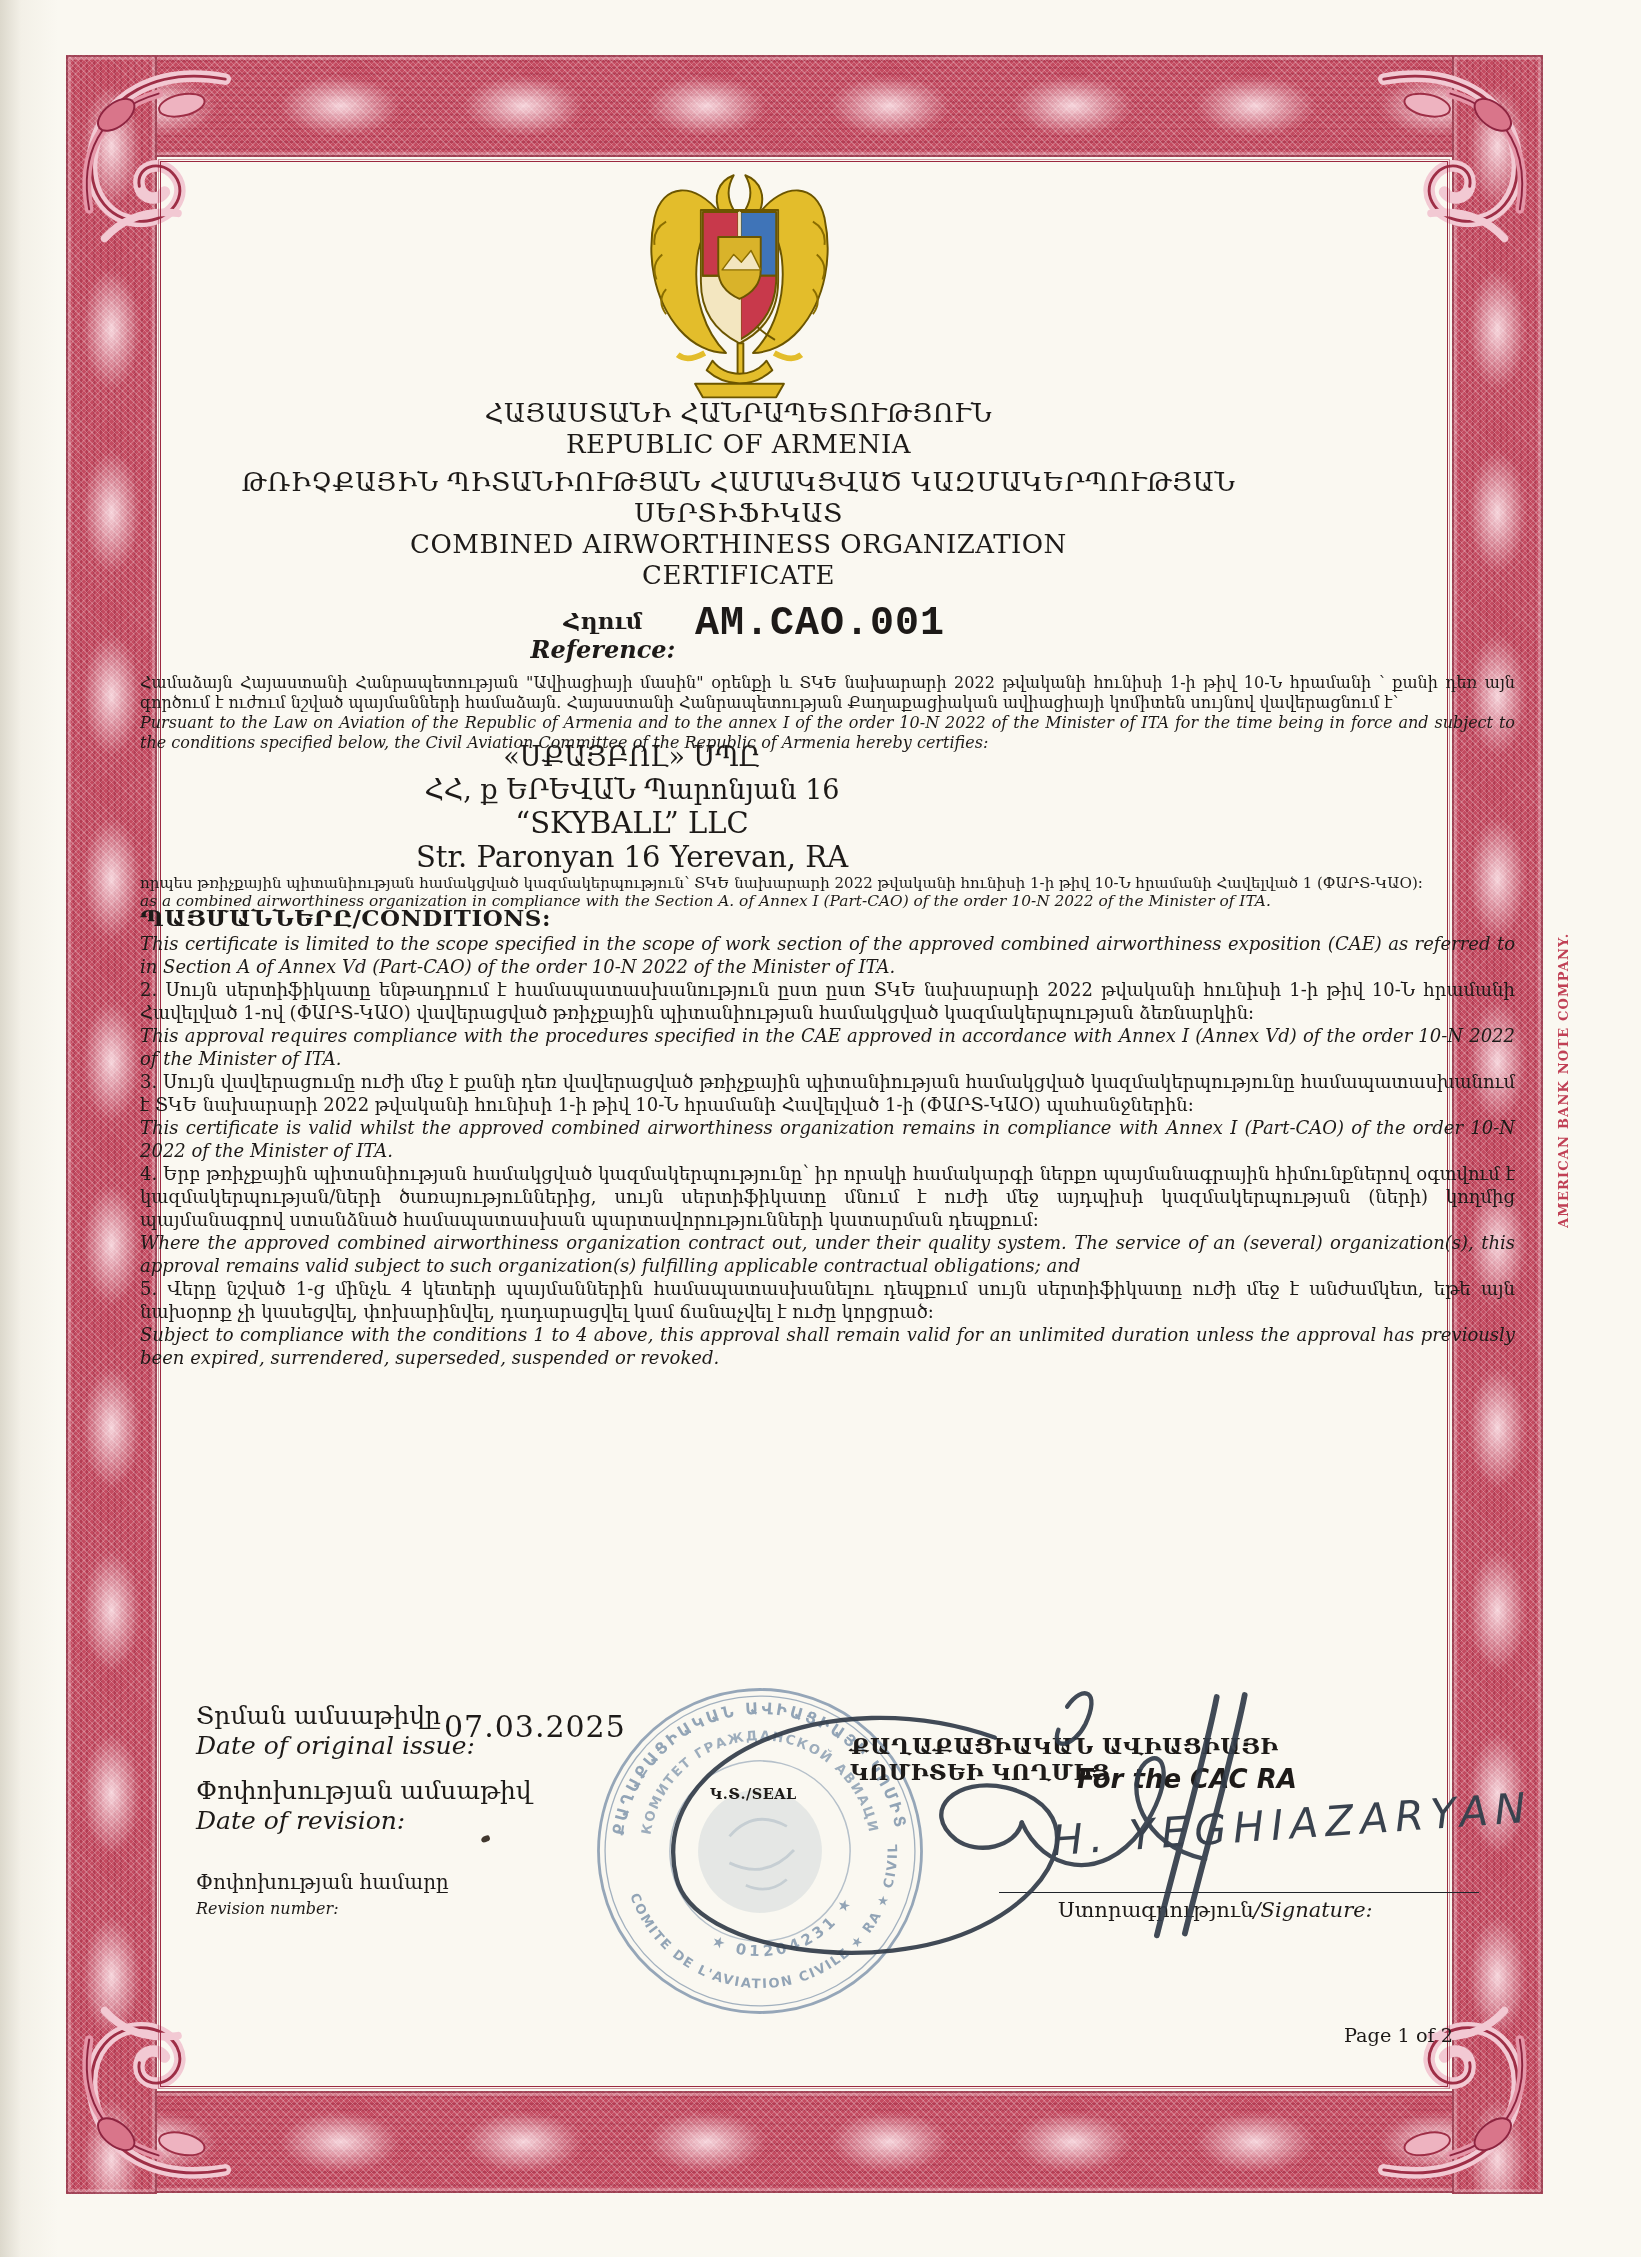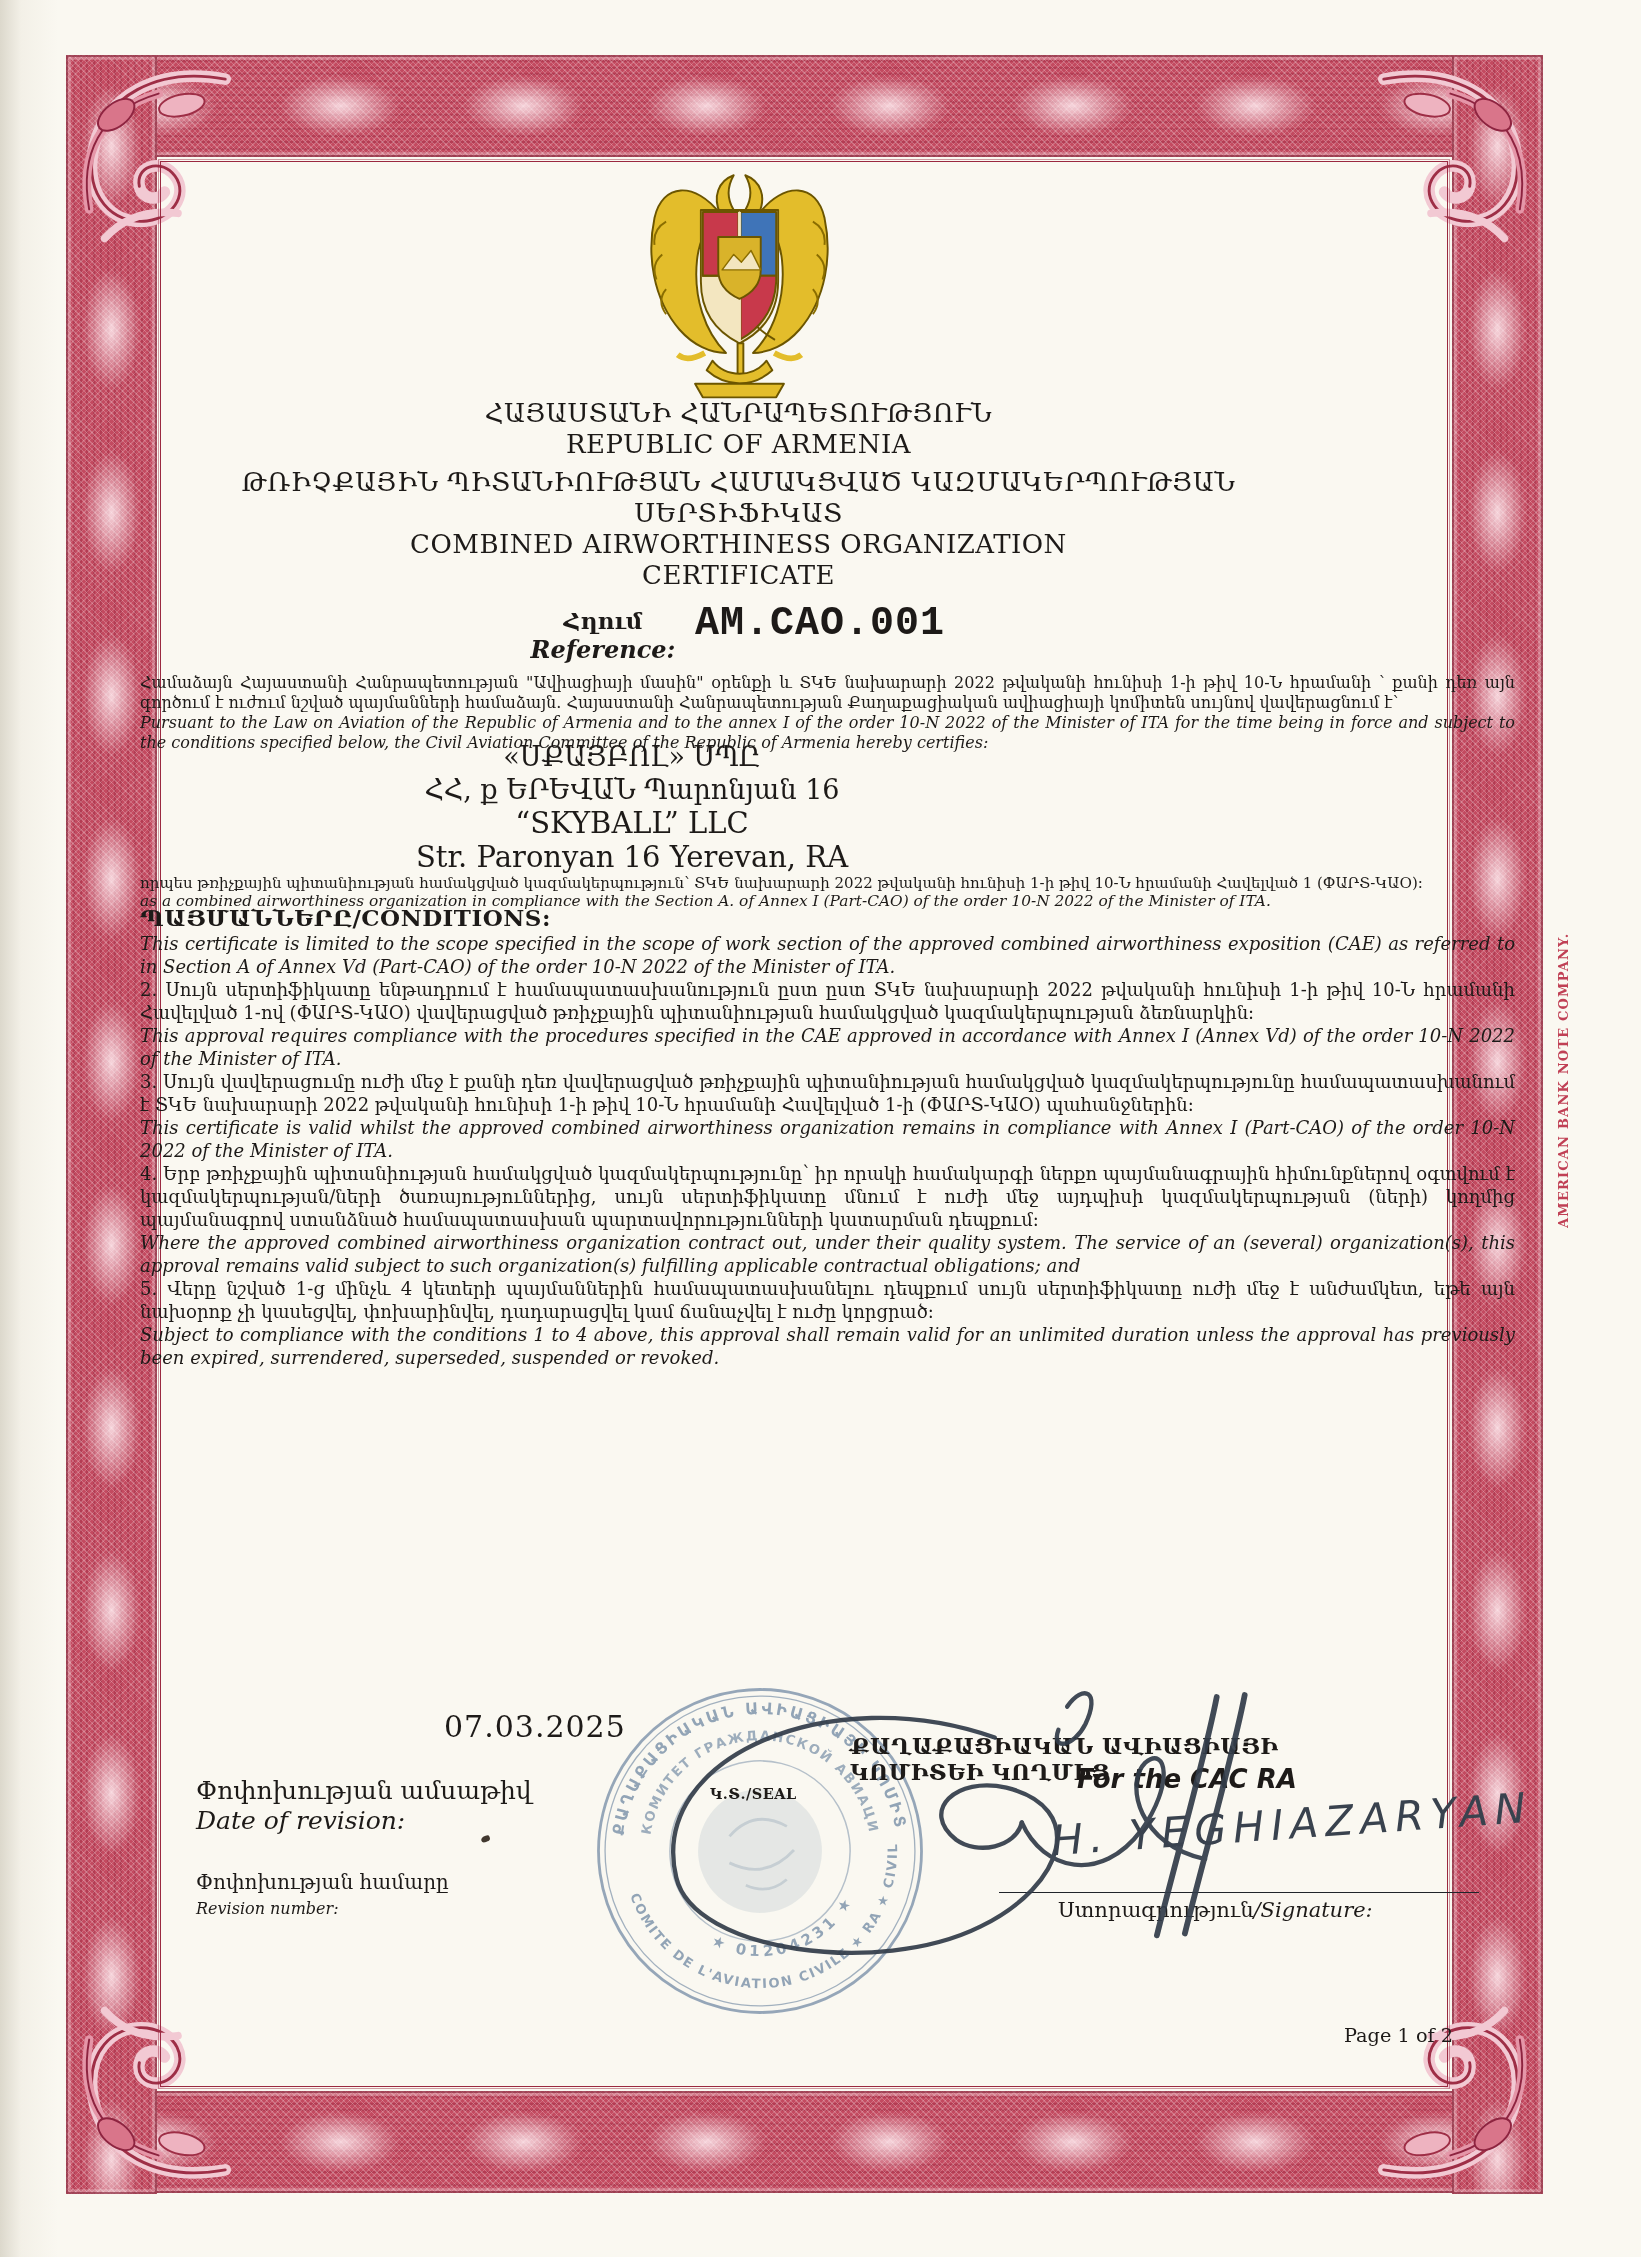--- a/index.html
+++ b/index.html
@@ -205,20 +205,24 @@
     <p class="am">2. Սույն սերտիֆիկատը ենթադրում է համապատասխանություն ըստ ըստ ՏԿԵ նախարարի 2022 թվականի հունիսի 1-ի թիվ 10-Ն հրամանի Հավելված 1-ով (ՓԱՐՏ-ԿԱՕ) վավերացված թռիչքային պիտանիության համակցված կազմակերպության ձեռնարկին:</p>
     <p class="en">This approval requires compliance with the procedures specified in the CAE approved in accordance with Annex I (Annex Vd) of the order 10-N 2022 of the Minister of ITA.</p>
     <p class="am">3.  Սույն վավերացումը ուժի մեջ է քանի դեռ վավերացված թռիչքային պիտանիության համակցված կազմակերպությունը համապատասխանում է ՏԿԵ նախարարի 2022 թվականի հունիսի 1-ի թիվ 10-Ն հրամանի Հավելված 1-ի (ՓԱՐՏ-ԿԱՕ) պահանջներին:</p>
     <p class="en">This certificate is valid whilst the approved combined airworthiness organization remains in compliance with Annex I (Part-CAO) of the order 10-N 2022 of the Minister of ITA.</p>
     <p class="am">4.  Երբ թռիչքային պիտանիության համակցված կազմակերպությունը՝ իր որակի համակարգի ներքո պայմանագրային հիմունքներով օգտվում է կազմակերպության/ների ծառայություններից, սույն սերտիֆիկատը մնում է ուժի մեջ այդպիսի կազմակերպության (ների) կողմից պայմանագրով ստանձնած համապատասխան պարտավորությունների կատարման դեպքում:</p>
     <p class="en">Where the approved combined airworthiness organization contract out, under their quality system. The service of an (several) organization(s), this approval remains valid subject to such organization(s) fulfilling applicable contractual obligations; and</p>
     <p class="am">5. Վերը նշված 1-ց մինչև 4 կետերի պայմաններին համապատասխանելու դեպքում սույն սերտիֆիկատը ուժի մեջ է անժամկետ, եթե այն նախօրոք չի կասեցվել, փոխարինվել, դադարացվել կամ ճանաչվել է ուժը կորցրած:</p>
     <p class="en">Subject to compliance with the conditions 1 to 4 above, this approval shall remain valid for an unlimited duration unless the approval has previously been expired, surrendered, superseded, suspended or revoked.</p>
   </div>
 
+  <div class="field" id="field-issue">
+    <div class="am">Տրման ամսաթիվը</div>
+    <div class="en">Date of original issue:</div>
+  </div>
   <div id="issue-value">07.03.2025</div>
   <div class="field" id="field-revdate">
     <div class="am">Փոփոխության ամսաթիվ</div>
     <div class="en">Date of revision:</div>
   </div>
   <div class="field" id="field-revnum">
     <div class="am">Փոփոխության համարը</div>
     <div class="en">Revision number:</div>
   </div>
 

